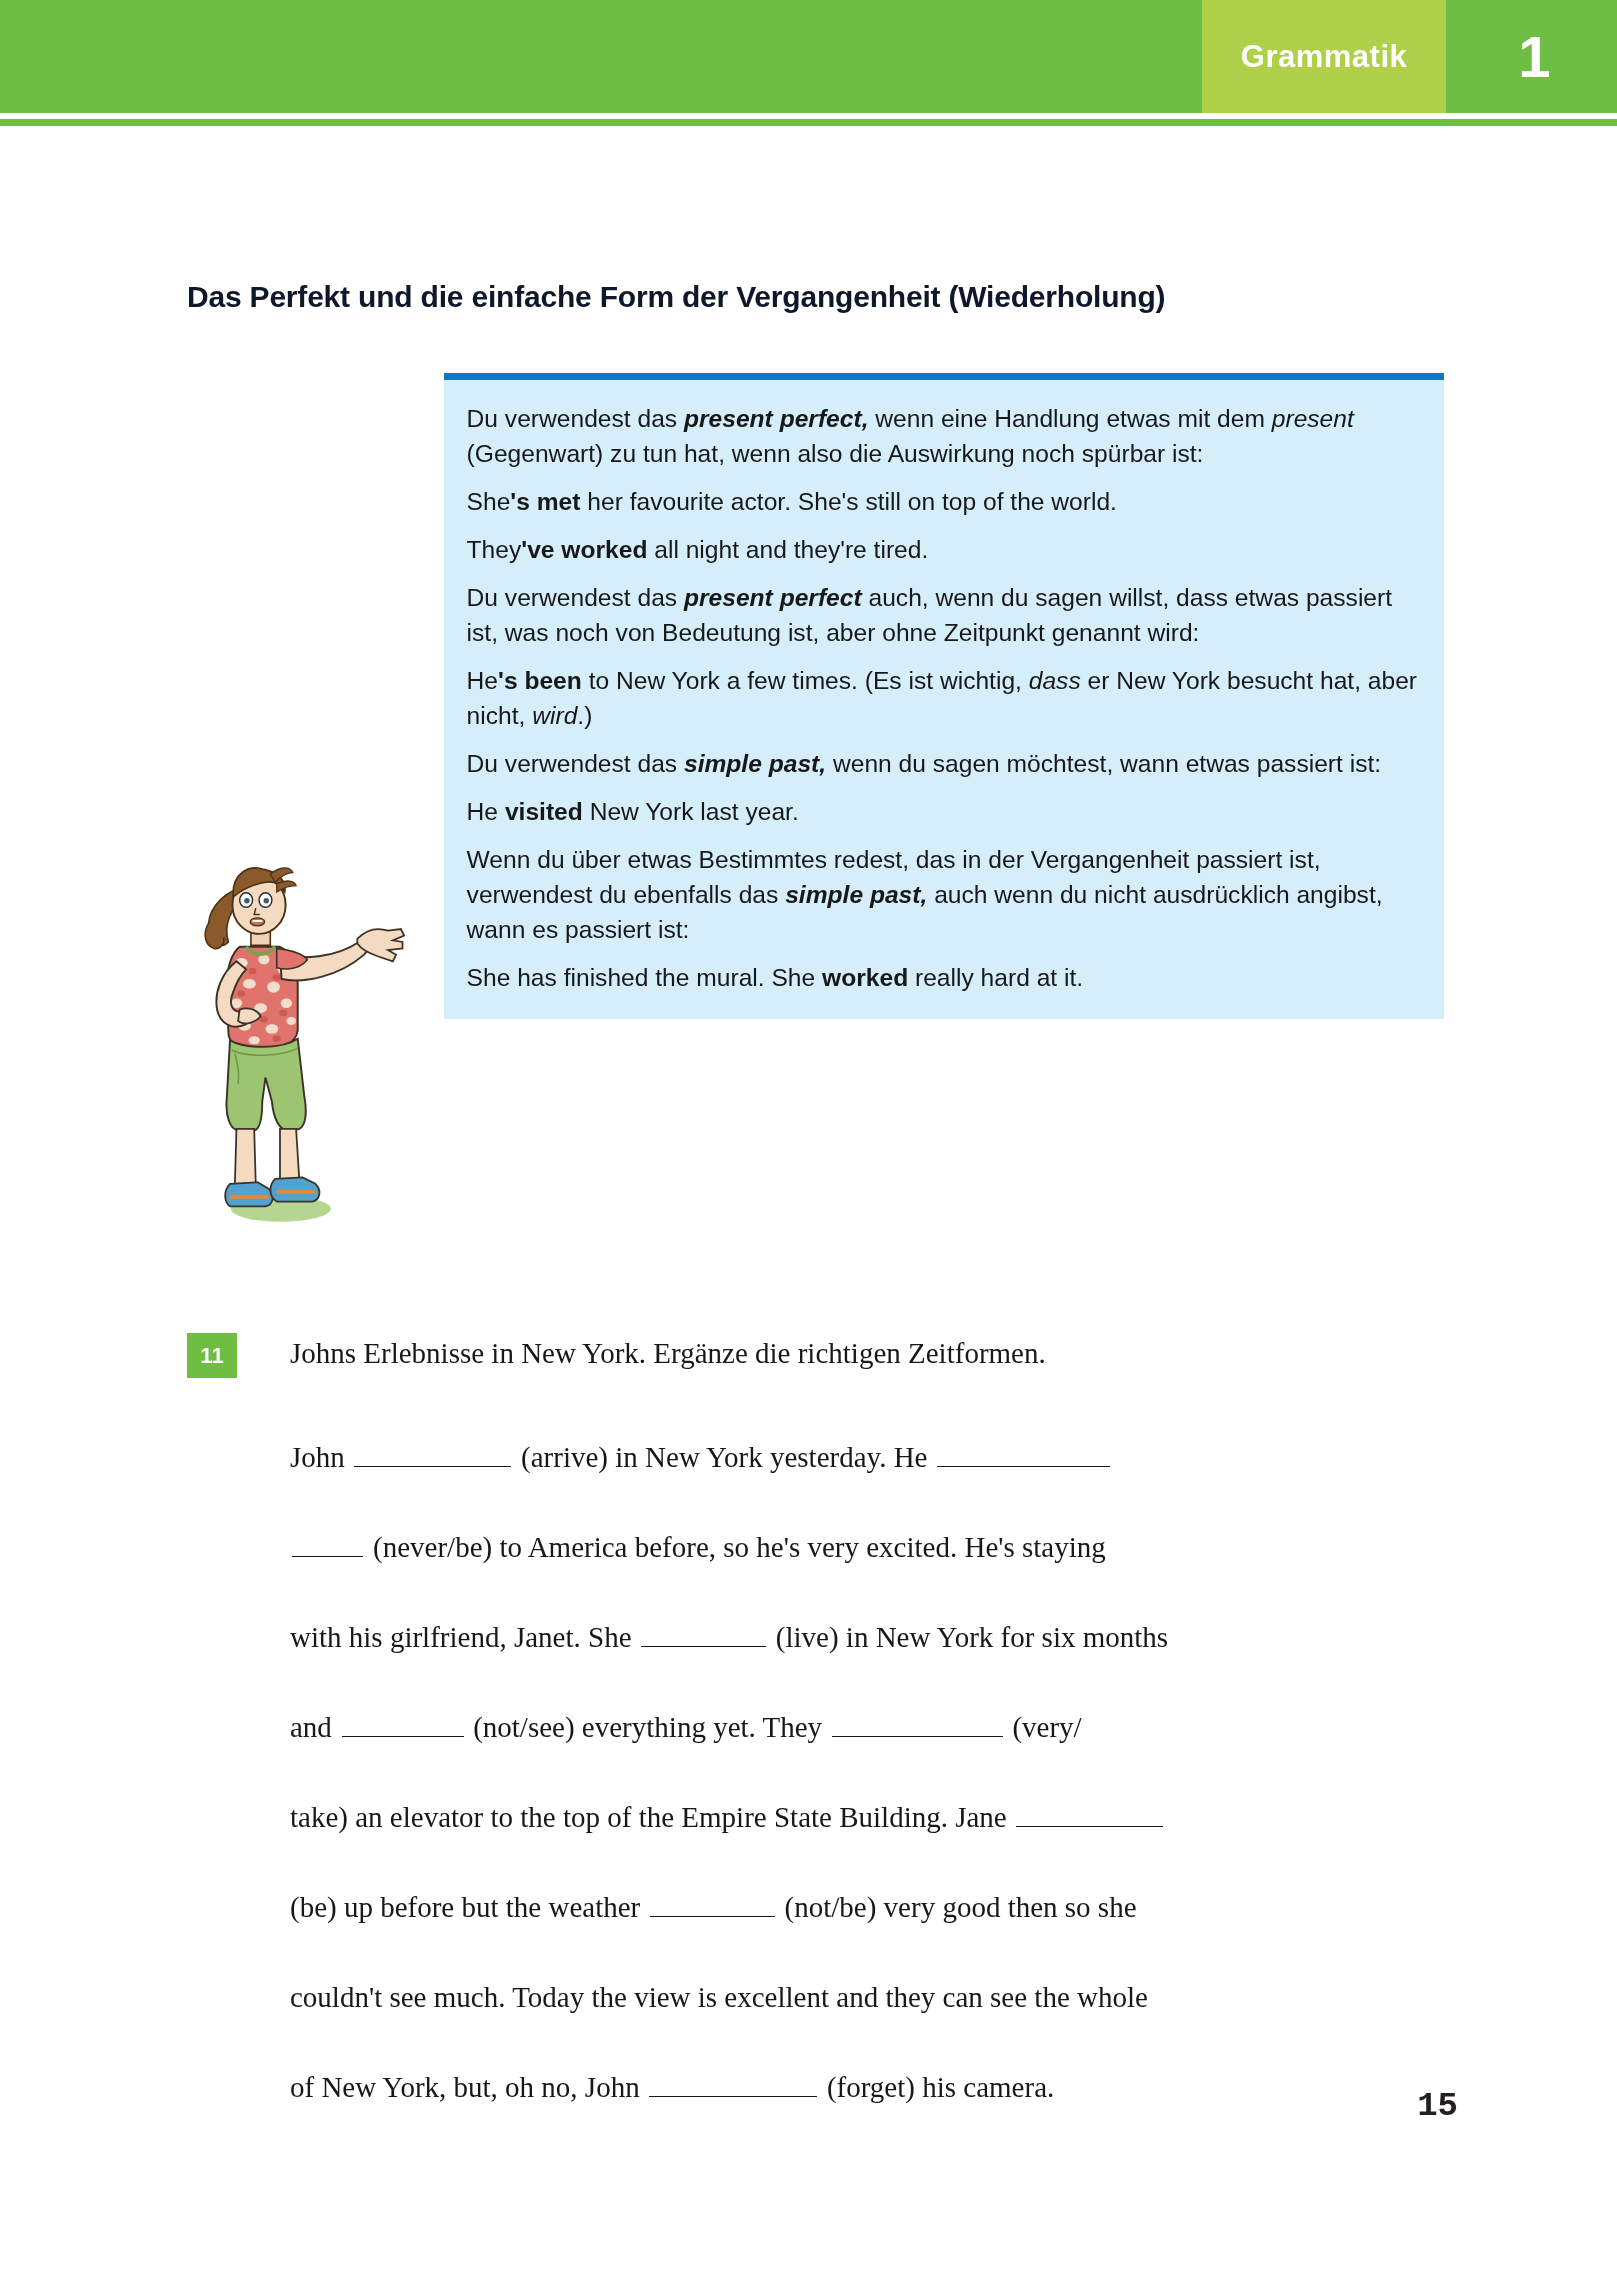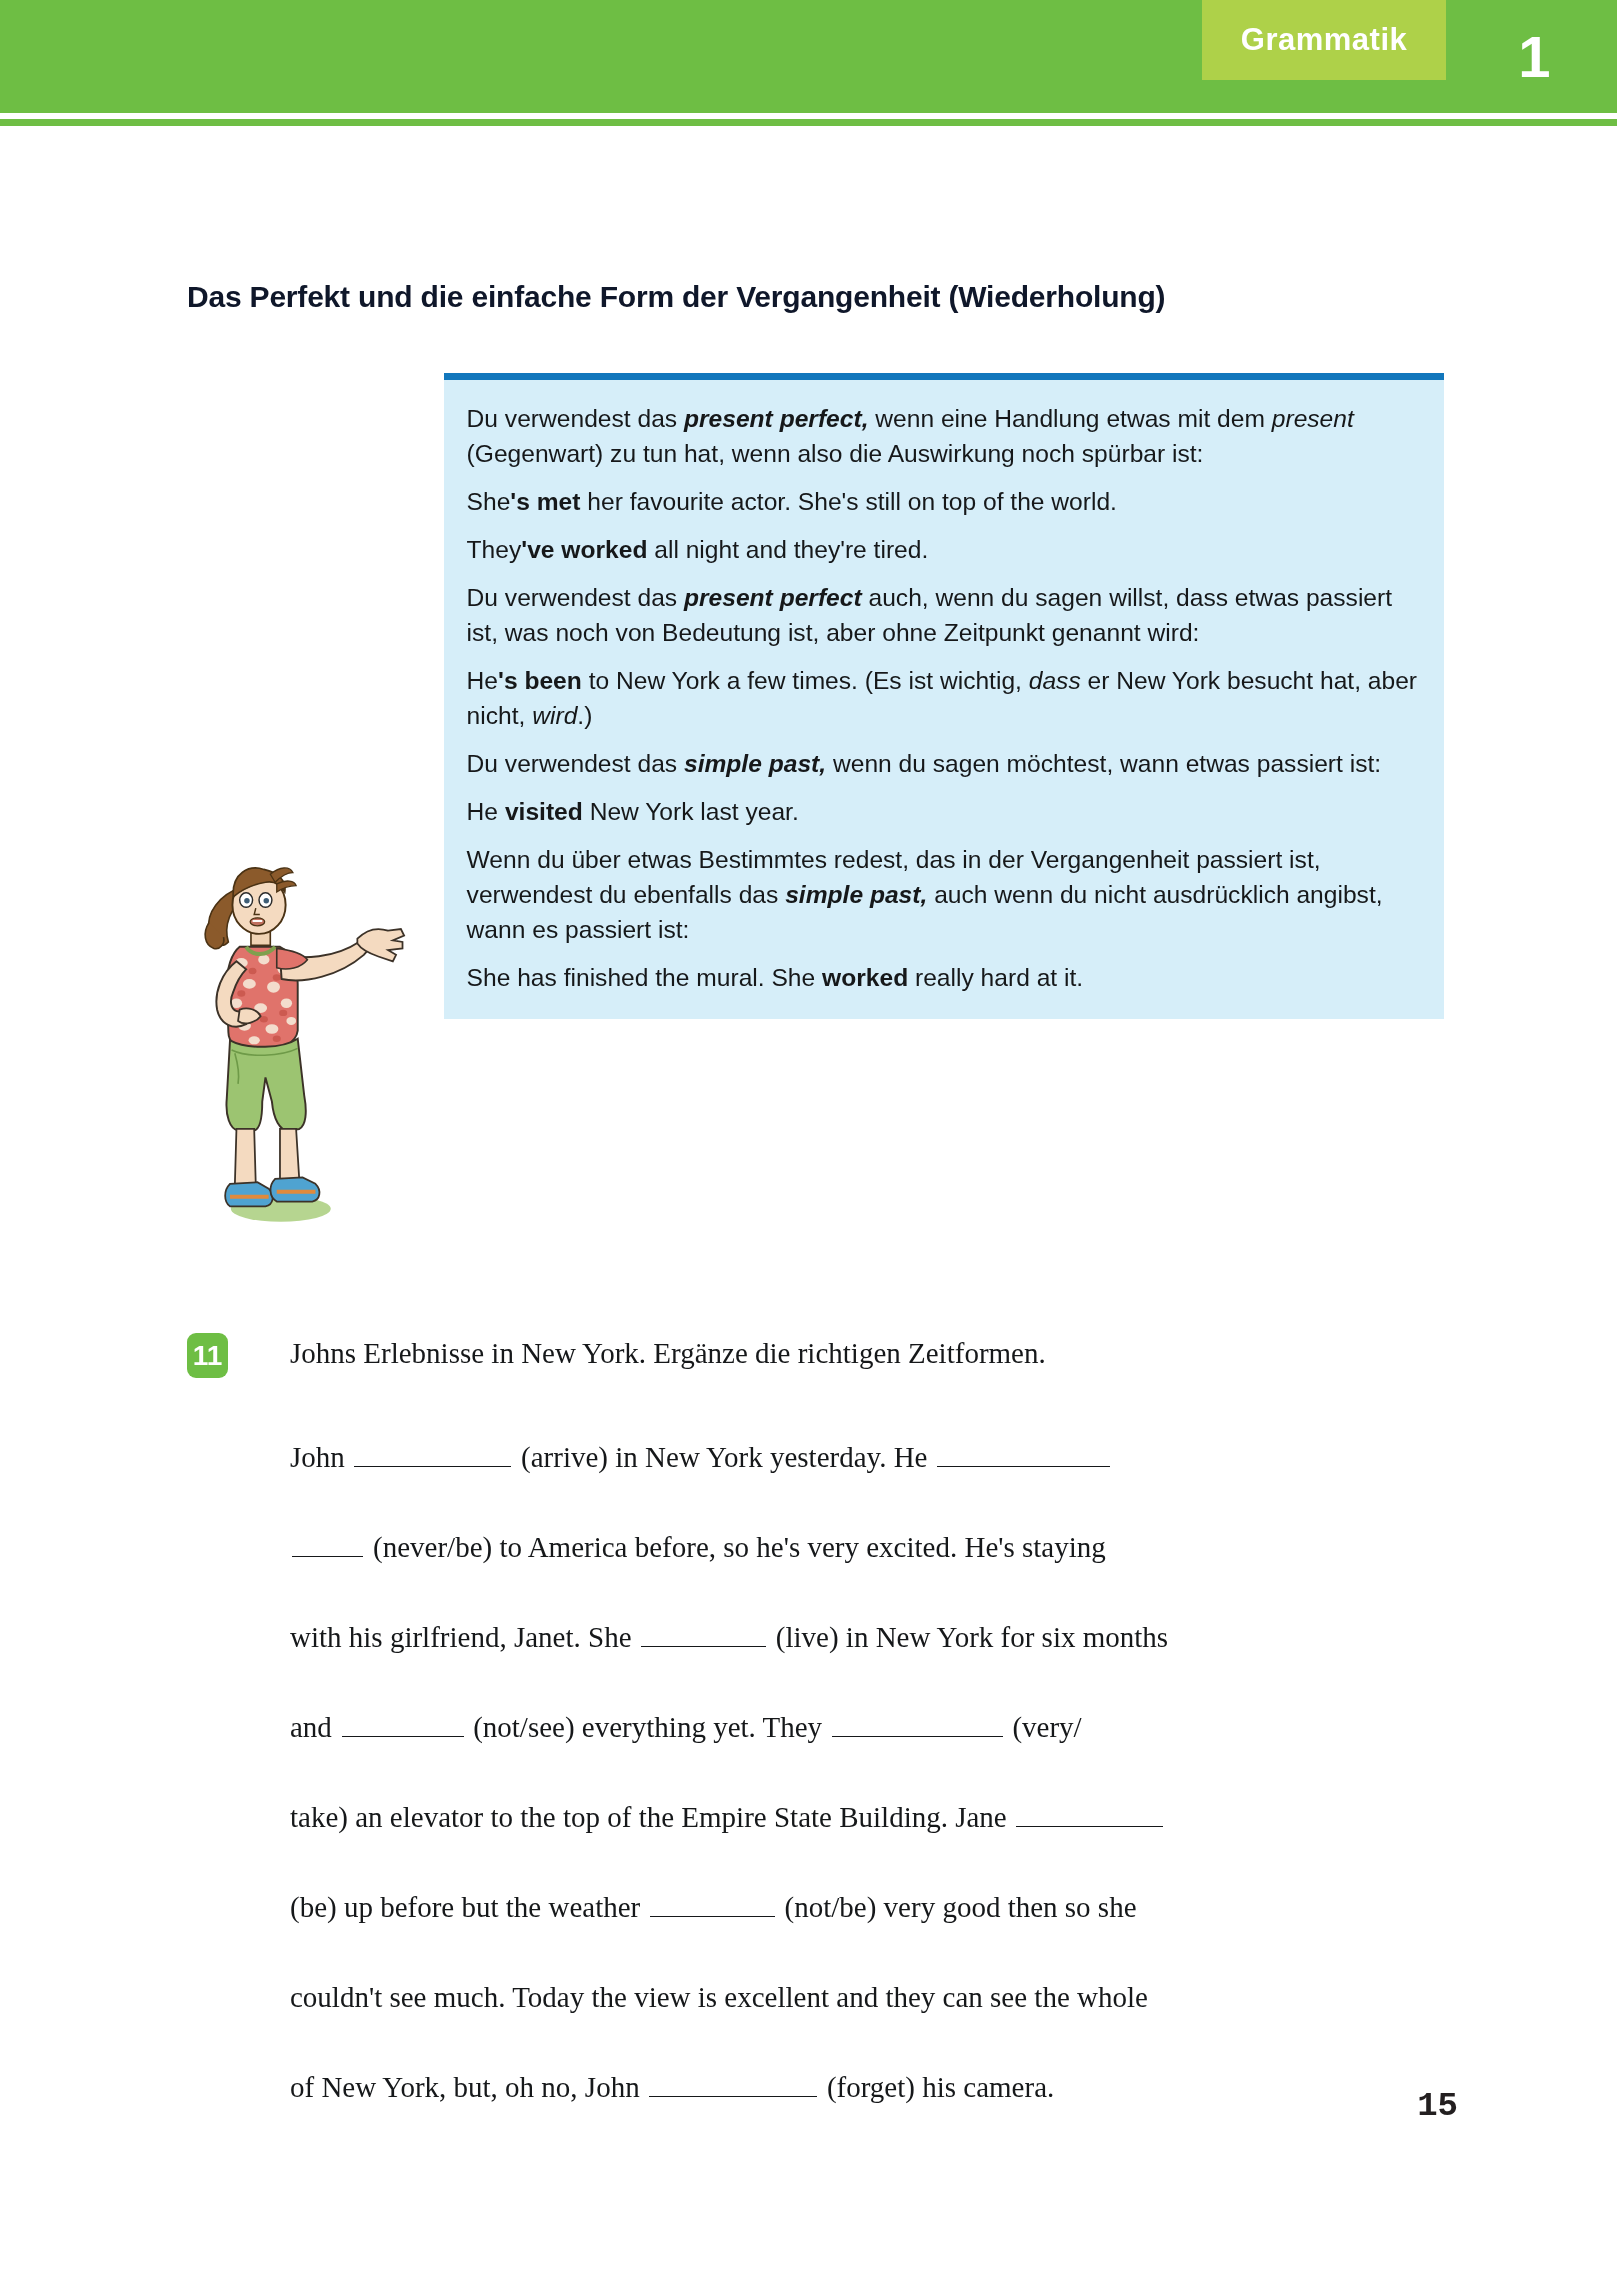--- a/index.html
+++ b/index.html
@@ -21,21 +21,21 @@
     top: 0; left: 0;
     width: 1618px;
     height: 113px;
     background: #6EBE44;
   }
   .header-tab-label {
     position: absolute;
     top: 0;
     left: 1202px;
     width: 244px;
-    height: 80px;
+    height: 113px;
     background: #AED149;
     display: flex;
     align-items: center;
     justify-content: center;
     text-align: right;
   }
   .header-tab-label span {
     color: #ffffff;
     font-size: 31px;
     font-weight: bold;
@@ -119,31 +119,30 @@
   .exercise {
     position: absolute;
     top: 1333px;
     left: 187px;
     width: 1289px;
   }
   .ex-badge {
     position: absolute;
     top: 0;
     left: 0;
-    width: 41px;
+    width: 50px;
     height: 45px;
     background: #6EBE44;
     color: #ffffff;
-    font-size: 28px;
+    font-size: 22px;
     font-weight: bold;
     font-family: "Liberation Sans", sans-serif;
     display: flex;
     align-items: center;
     justify-content: center;
-    border-radius: 9px;
   }
   .ex-instruction {
     position: absolute;
     top: 1.6px;
     left: 103px;
     width: 1176px;
     font-family: "Liberation Serif", serif;
     font-size: 29px;
     color: #16181A;
     line-height: 37px;

